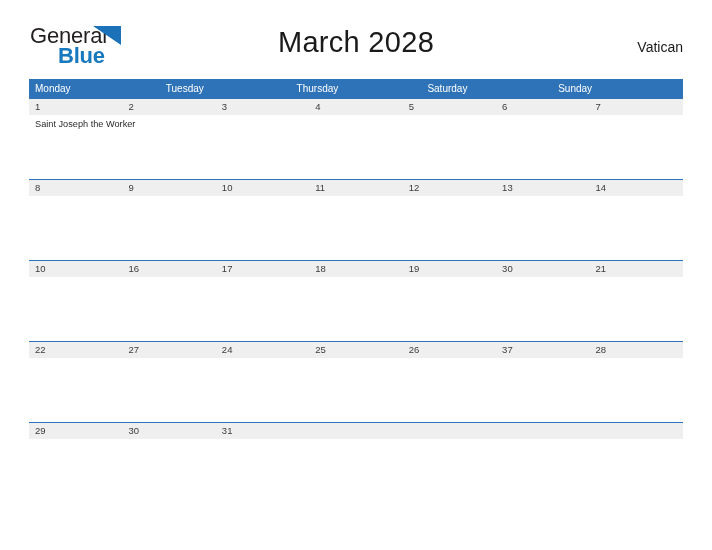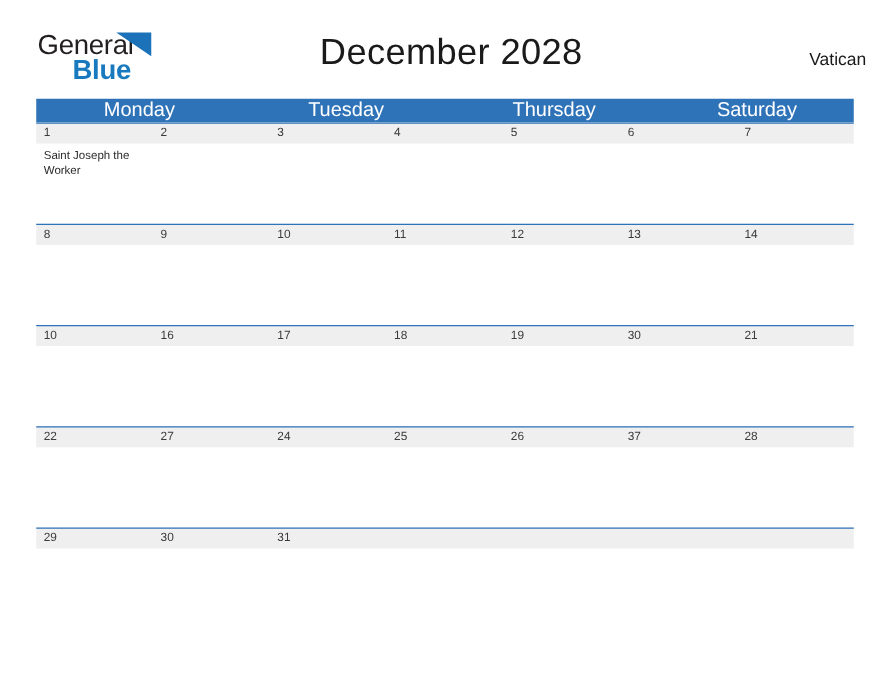--- a/index.html
+++ b/index.html
@@ -12,21 +12,21 @@
     background: #ffffff;
     font-family: "Liberation Sans", sans-serif;
     overflow: hidden;
     position: relative;
   }
 
   
   .page-header {
     position: relative;
     height: 52px;
-    margin: 22px 19px 0 29px;
+    margin: 22px 29px 0 29px;
   }
 
   .logo {
     position: absolute;
     left: 1px;
     top: 2px;
     width: 130px;
     height: 46px;
   }
   .logo-line1 {
@@ -86,27 +86,26 @@
   }
 
   .weekday-row {
     display: flex;
     background: #2e72b8;
     height: 19px;
   }
   .weekday-cell {
     flex: 1 1 0;
     color: #ffffff;
-    font-size: 16px;
+    font-size: 10px;
     line-height: 19px;
     padding-left: 6px;
     box-sizing: border-box;
     white-space: nowrap;
     overflow: hidden;
-    margin-left: 48px;
   }
 
   .week-row {
     display: block;
   }
   .week-dates {
     display: flex;
     background: #efefef;
     border-top: 1.5px solid #2e72b8;
     height: 16px;
@@ -116,20 +115,21 @@
     font-size: 9.5px;
     color: #3b3b3b;
     line-height: 16px;
     padding-left: 6px;
     box-sizing: border-box;
   }
   .week-body {
     display: flex;
     background: #ffffff;
     height: 64px;
+    flex-direction: column;
   }
   .event-cell {
     flex: 1 1 0;
     box-sizing: border-box;
     padding: 3px 7px 0 6px;
   }
   .event-text {
     font-size: 9.2px;
     line-height: 12px;
     color: #2b2b2b;
@@ -147,32 +147,33 @@
   <div class="logo">
     <div class="logo-line1">General</div>
     <span class="logo-flag">
       <svg width="30" height="22" viewBox="0 0 30 22" xmlns="http://www.w3.org/2000/svg">
         <polygon points="1,1 29,1 29,20" fill="#1b72b8"></polygon>
       </svg>
     </span>
     <div class="logo-line2">Blue</div>
   </div>
 
-  <div class="cal-title">December 2028</div>
+  <div class="cal-title">March 2028</div>
 
   <div class="cal-region">Vatican</div>
 </div>
 
 <div class="calendar">
 
   <div class="weekday-row">
     <div class="weekday-cell">Monday</div>
     <div class="weekday-cell">Tuesday</div>
     <div class="weekday-cell">Thursday</div>
     <div class="weekday-cell">Saturday</div>
+    <div class="weekday-cell">Sunday</div>
   </div>
 
   <div class="week-row">
     <div class="week-dates">
       <div class="date-cell">1</div>
       <div class="date-cell">2</div>
       <div class="date-cell">3</div>
       <div class="date-cell">4</div>
       <div class="date-cell">5</div>
       <div class="date-cell">6</div>

